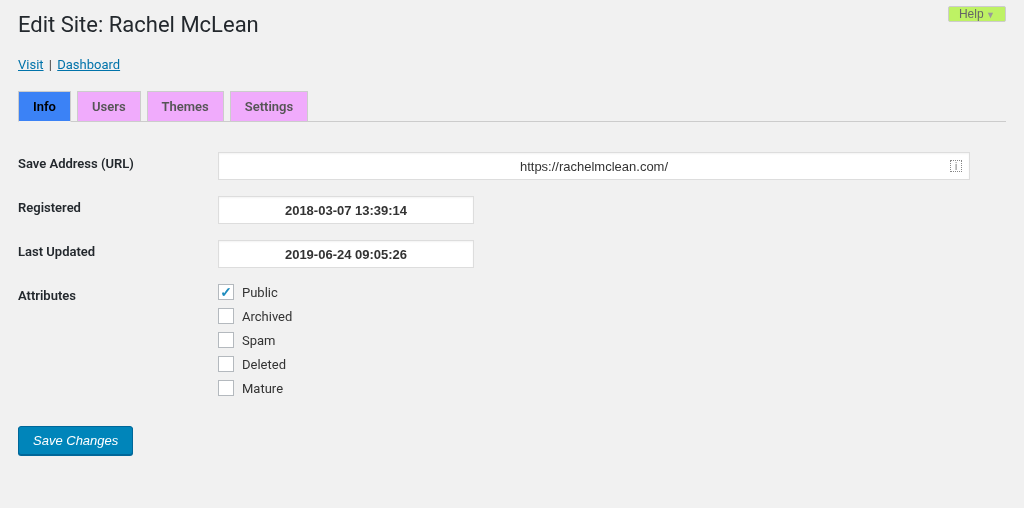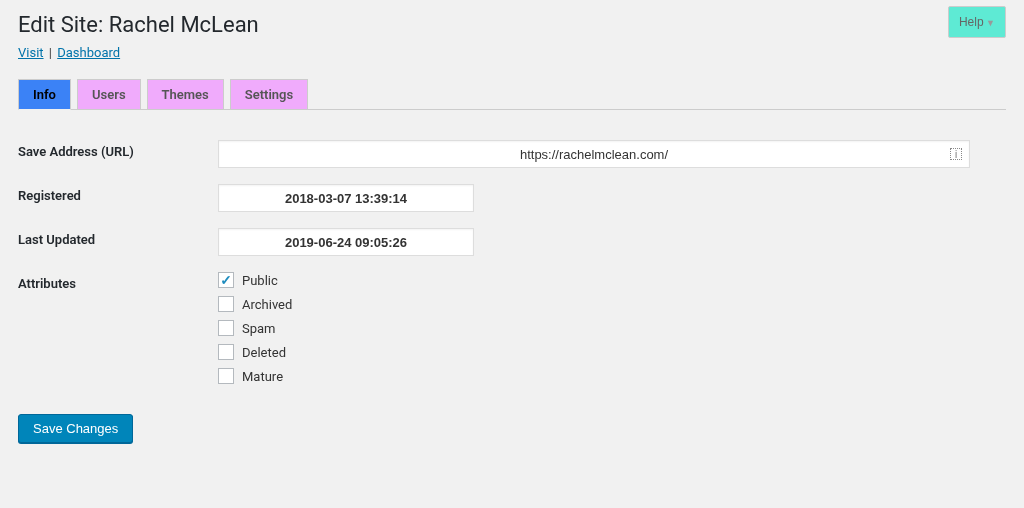--- a/index.html
+++ b/index.html
@@ -10,39 +10,39 @@
   background: #f1f1f1;
   width: 1024px;
   height: 508px;
   overflow: hidden;
   position: relative;
 }
 .help-btn {
   position: absolute;
   top: 6px;
   right: 18px;
-  background: #5eead4;
+  background: #bef264;
   border: 1px solid #ccc;
-  padding: 8px 10px;
+  padding: 0 10px;
   font-size: 12px;
   color: #666;
   cursor: pointer;
   border-radius: 2px;
 }
 .help-btn::after {
   content: " ▼";
   font-size: 9px;
   color: #999;
 }
 .wrap { padding: 12px 18px 0 18px; }
 h1 {
   font-size: 22px;
   font-weight: 400;
   color: #23282d;
-  margin-bottom: 8px;
+  margin-bottom: 20px;
 }
 .sublinks {
   font-size: 13px;
   margin-bottom: 18px;
 }
 .sublinks a {
   color: #0073aa;
   text-decoration: underline;
 }
 .sublinks .sep { color: #444; padding: 0 2px; }
@@ -132,20 +132,21 @@
 .save-btn {
   margin-top: 22px;
   background: #0085ba;
   border: 1px solid #006799;
   color: #fff;
   padding: 6px 14px;
   font-size: 13px;
   cursor: pointer;
   border-radius: 3px;
   box-shadow: 0 1px 0 #006799;
+  font-style: italic;
 }
 </style>
 </head>
 <body>
 
 <button class="help-btn">Help</button>
 
 <div class="wrap">
   <h1>Edit Site: Rachel McLean</h1>
   <div class="sublinks">

